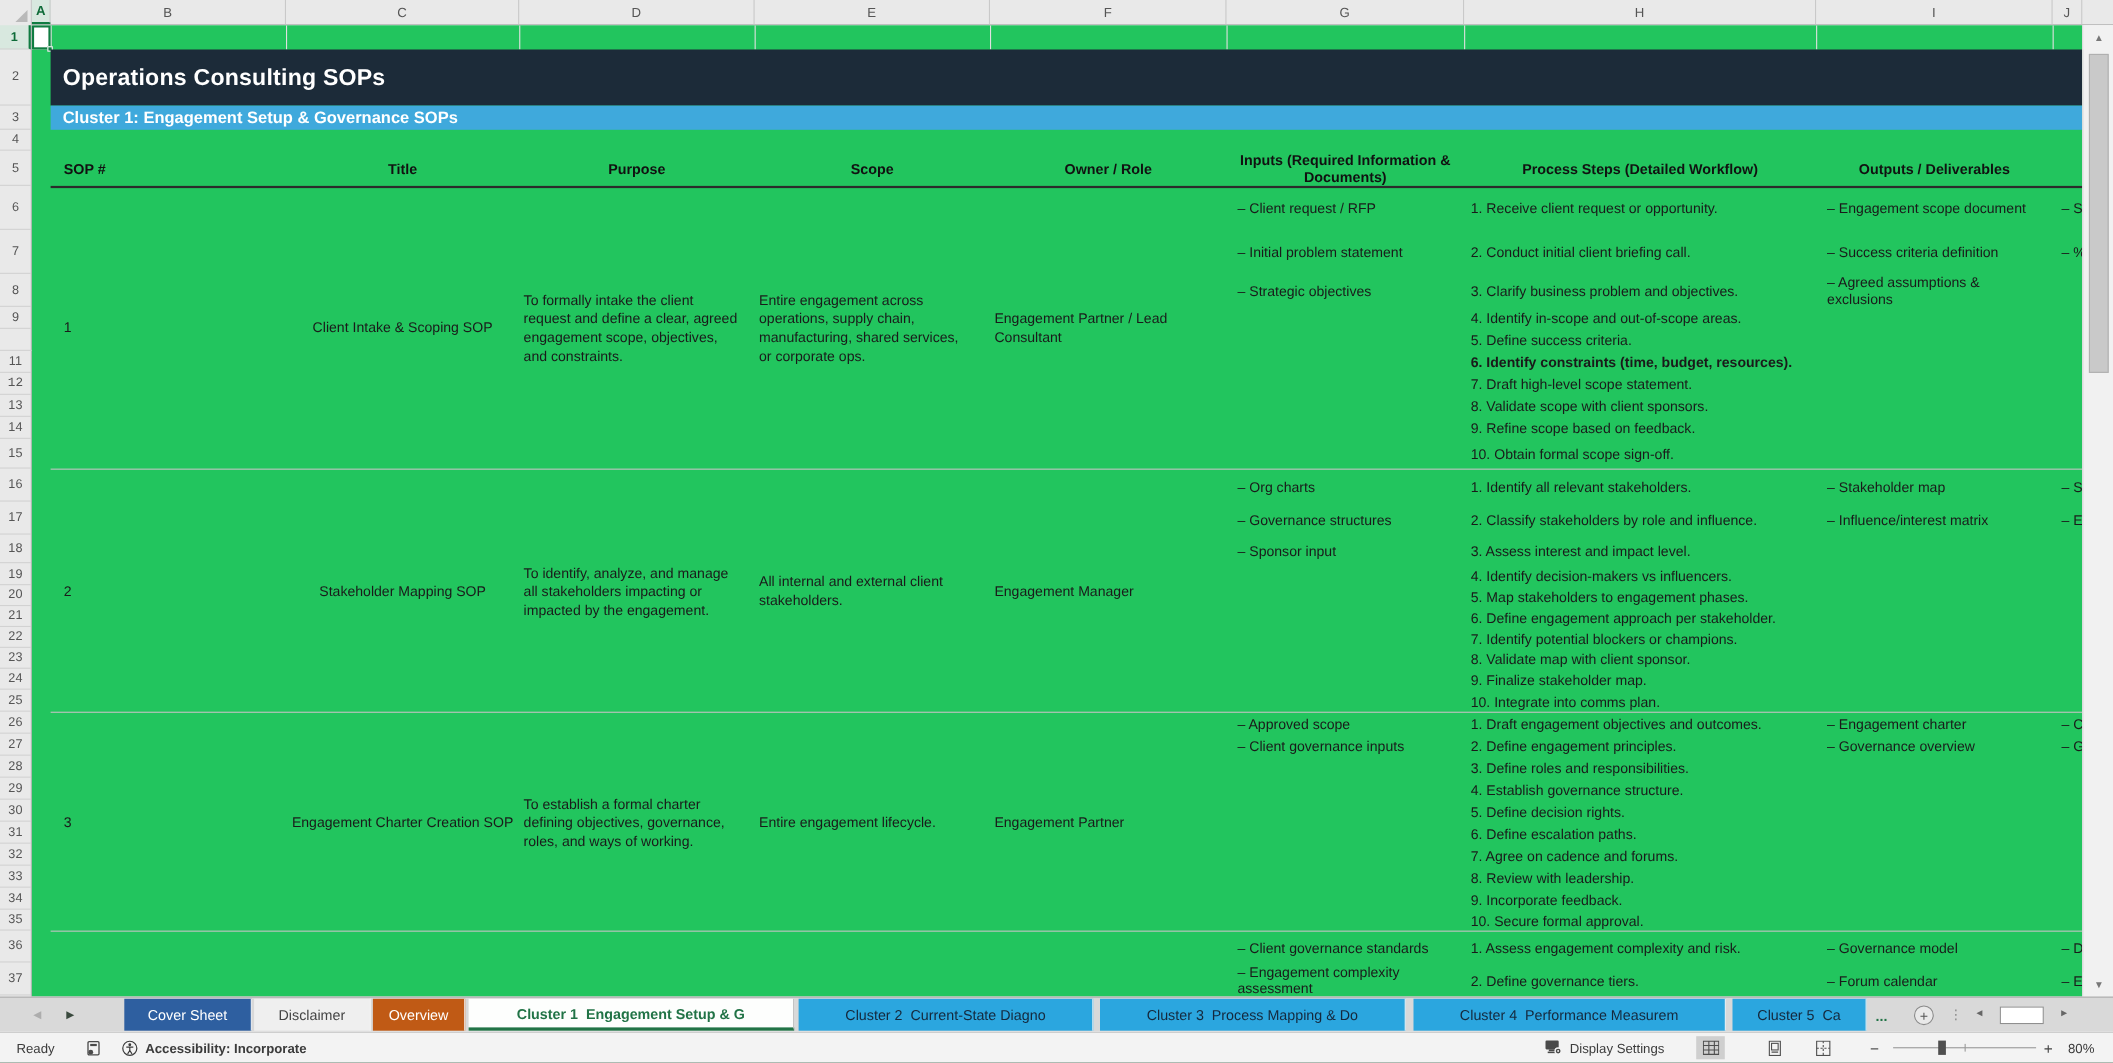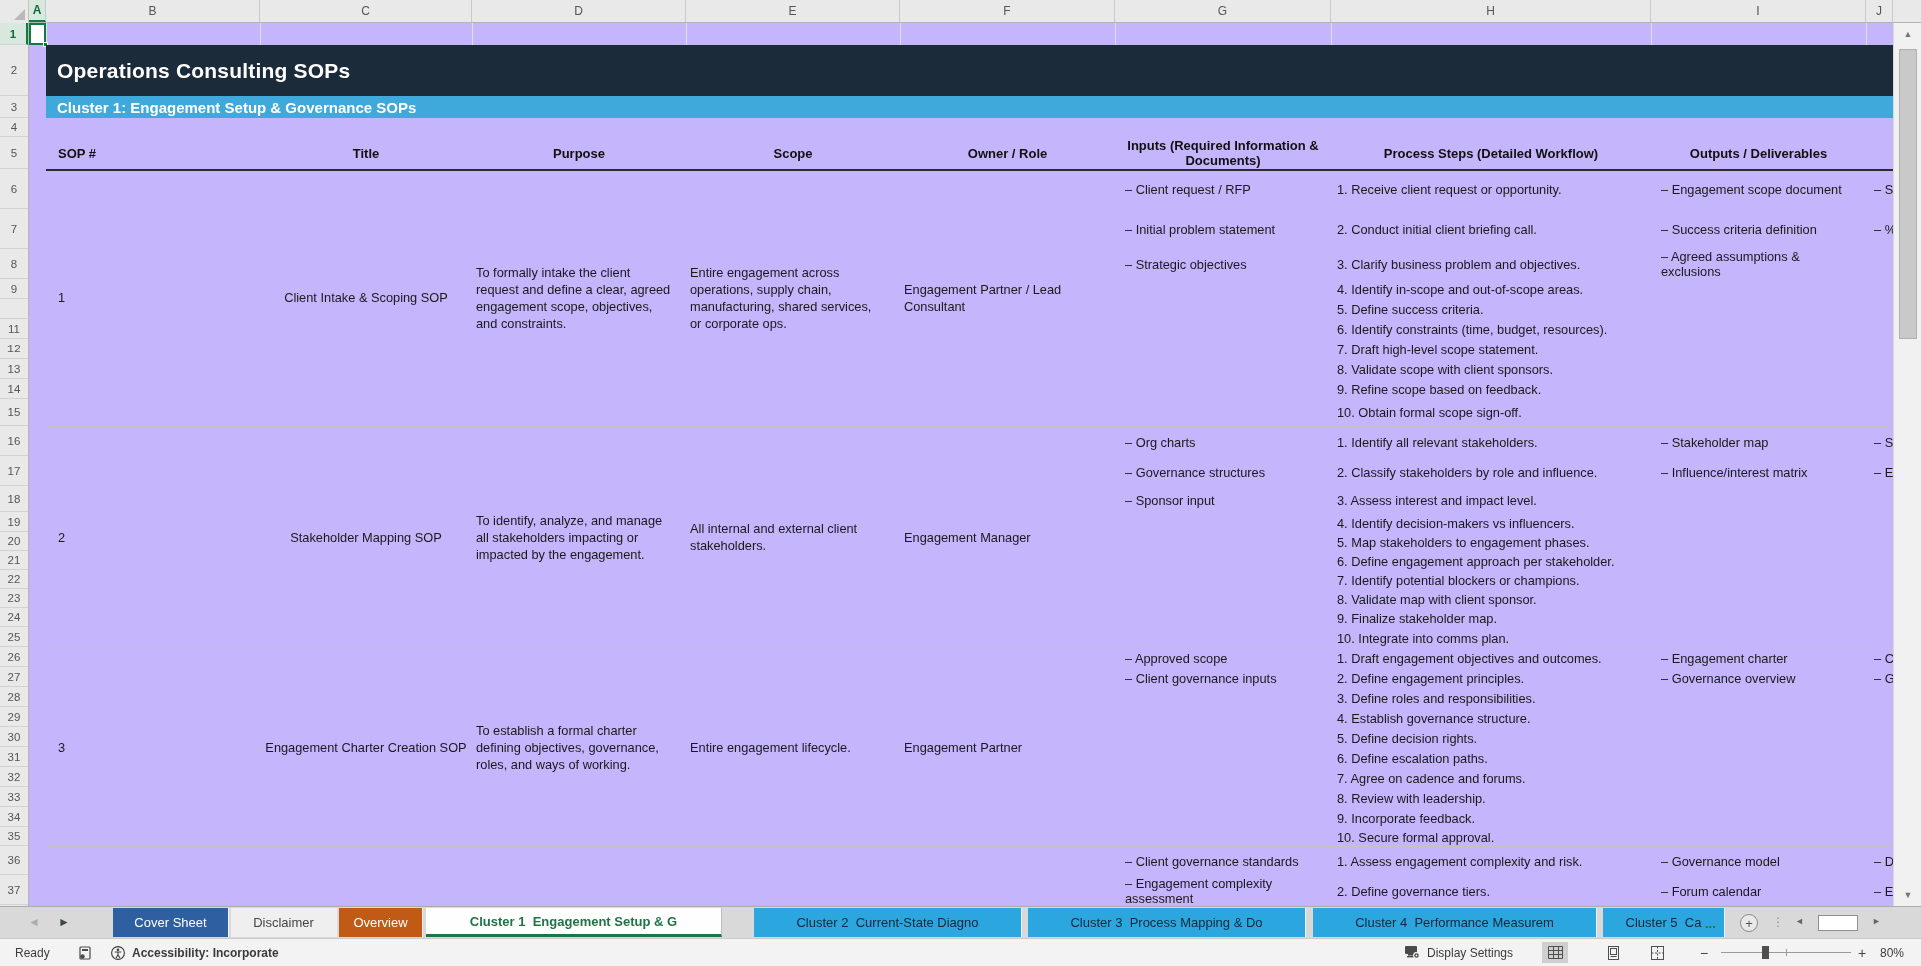--- a/index.html
+++ b/index.html
@@ -14,21 +14,21 @@
     font-size:12px;color:#555;border-right:1px solid #C9C9C9;}
   .colletter.sel{background:#D8E8DF;border-bottom:2px solid #107C41;color:#0E6B38;font-weight:bold;}
 
   
   .rowstrip{position:absolute;left:0;top:23px;width:29px;height:883px;background:#E9E9E9;border-right:1px solid #B5B5B5;}
   .rownum{display:flex;align-items:center;justify-content:center;font-size:11.5px;color:#555;
     border-bottom:1px solid #D2D2D2;}
   .rownum.sel{background:#D8E8DF;border-right:2px solid #107C41;color:#0E6B38;font-weight:bold;}
 
   
-  .grid{position:absolute;left:29px;top:23px;width:1864px;height:883px;background:#c4b5fd;overflow:hidden;}
+  .grid{position:absolute;left:29px;top:23px;width:1864px;height:883px;background:#22c55e;overflow:hidden;}
   .v1{position:absolute;top:0;height:22px;width:1px;background:#E0E0E0;}
   .titlebar{position:absolute;left:17px;top:22px;width:1847px;height:51px;background:var(--navy);
     color:#fff;font-weight:bold;font-size:21px;display:flex;align-items:center;padding-left:11px;letter-spacing:.2px;}
   .subtitlebar{position:absolute;left:17px;top:73px;width:1847px;height:22px;background:var(--subtitle-blue);
     color:#fff;font-weight:bold;font-size:15px;display:flex;align-items:center;padding-left:11px;}
   .sel-a1{position:absolute;left:0;top:0;width:17px;height:22px;border:2px solid var(--selection-green);background:#fff;}
   .sel-a1 .handle{position:absolute;right:-4px;bottom:-4px;width:5px;height:5px;background:var(--selection-green);border:1px solid #fff;}
 
   
   .hdr{position:absolute;left:0;top:114px;width:1864px;height:32px;}
@@ -62,21 +62,21 @@
   .vs-thumb{position:absolute;left:5px;width:18px;background:#C9C9C9;border:1px solid #B0B0B0;}
 
   
   .tabbar{position:absolute;left:0;top:906px;width:1921px;height:32px;background:#D9D9D9;border-top:1px solid #ABABAB;}
   .tab-nav{position:absolute;top:8px;font-size:12px;}
   .tab{position:absolute;top:1px;height:29px;display:flex;align-items:center;justify-content:center;
     font-size:13px;white-space:pre;overflow:hidden;padding:0 8px;border-right:1px solid #F2F2F2;color:#15283C;}
   .tab.dkblue{background:var(--cover-tab-blue);color:#fff;}
   .tab.light{background:#EFEFEF;color:#444;}
   .tab.orange{background:var(--overview-orange);color:#fff;}
-  .tab.blue{background:var(--cluster-tab-blue);margin-left:28px;}
+  .tab.blue{background:var(--cluster-tab-blue);}
   .tab.active{background:#FDFEFD;color:var(--active-tab-green);font-weight:bold;border-bottom:3px solid var(--active-tab-green);border-right:1px solid #BDBDBD;}
   .more-dots{position:absolute;top:9px;font-size:13px;font-weight:bold;color:var(--active-tab-green);}
   .addsheet{position:absolute;top:7px;width:18px;height:18px;border:1px solid #8A8A8A;border-radius:50%;
     display:flex;align-items:center;justify-content:center;font-size:13px;color:#555;background:#E9E9E9;}
   .tdots{position:absolute;top:8px;color:#8A8A8A;font-size:12px;}
   .hs-btn{position:absolute;top:9px;font-size:9px;color:#666;}
   .hs-thumb{position:absolute;top:8px;width:40px;height:16px;background:#FFF;border:1px solid #8F8F8F;}
 
   
   .statusbar{position:absolute;left:0;top:938px;width:1921px;height:28px;background:#F3F3F3;border-top:1px solid #CACACA;
@@ -192,21 +192,21 @@
           <div class="gitem" style="grid-row: 1;">– Client request / RFP</div>
           <div class="gitem" style="grid-row: 2;">– Initial problem statement</div>
           <div class="gitem" style="grid-row: 3;">– Strategic objectives</div>
         </div>
       <div class="liststrip cH rows1">
           <div class="hitem" style="grid-row: 1;">1. Receive client request or opportunity.</div>
           <div class="hitem" style="grid-row: 2;">2. Conduct initial client briefing call.</div>
           <div class="hitem" style="grid-row: 3;">3. Clarify business problem and objectives.</div>
           <div class="hitem" style="grid-row: 4;">4. Identify in-scope and out-of-scope areas.</div>
           <div class="hitem" style="grid-row: 5;">5. Define success criteria.</div>
-          <div class="hitem" style="grid-row: 6;">6. Identify constraints (time, budget, resources).</div>
+          <div class="hitem" style="grid-row: 6; font-weight: bold;">6. Identify constraints (time, budget, resources).</div>
           <div class="hitem" style="grid-row: 7;">7. Draft high-level scope statement.</div>
           <div class="hitem" style="grid-row: 8;">8. Validate scope with client sponsors.</div>
           <div class="hitem" style="grid-row: 9;">9. Refine scope based on feedback.</div>
           <div class="hitem" style="grid-row: 10;">10. Obtain formal scope sign-off.</div>
         </div>
       <div class="liststrip cI rows1">
           <div class="gitem" style="grid-row: 1;">– Engagement scope document</div>
           <div class="gitem" style="grid-row: 2;">– Success criteria definition</div>
           <div class="gitem" style="grid-row: 3;">– Agreed assumptions &amp; exclusions</div>
         </div>

